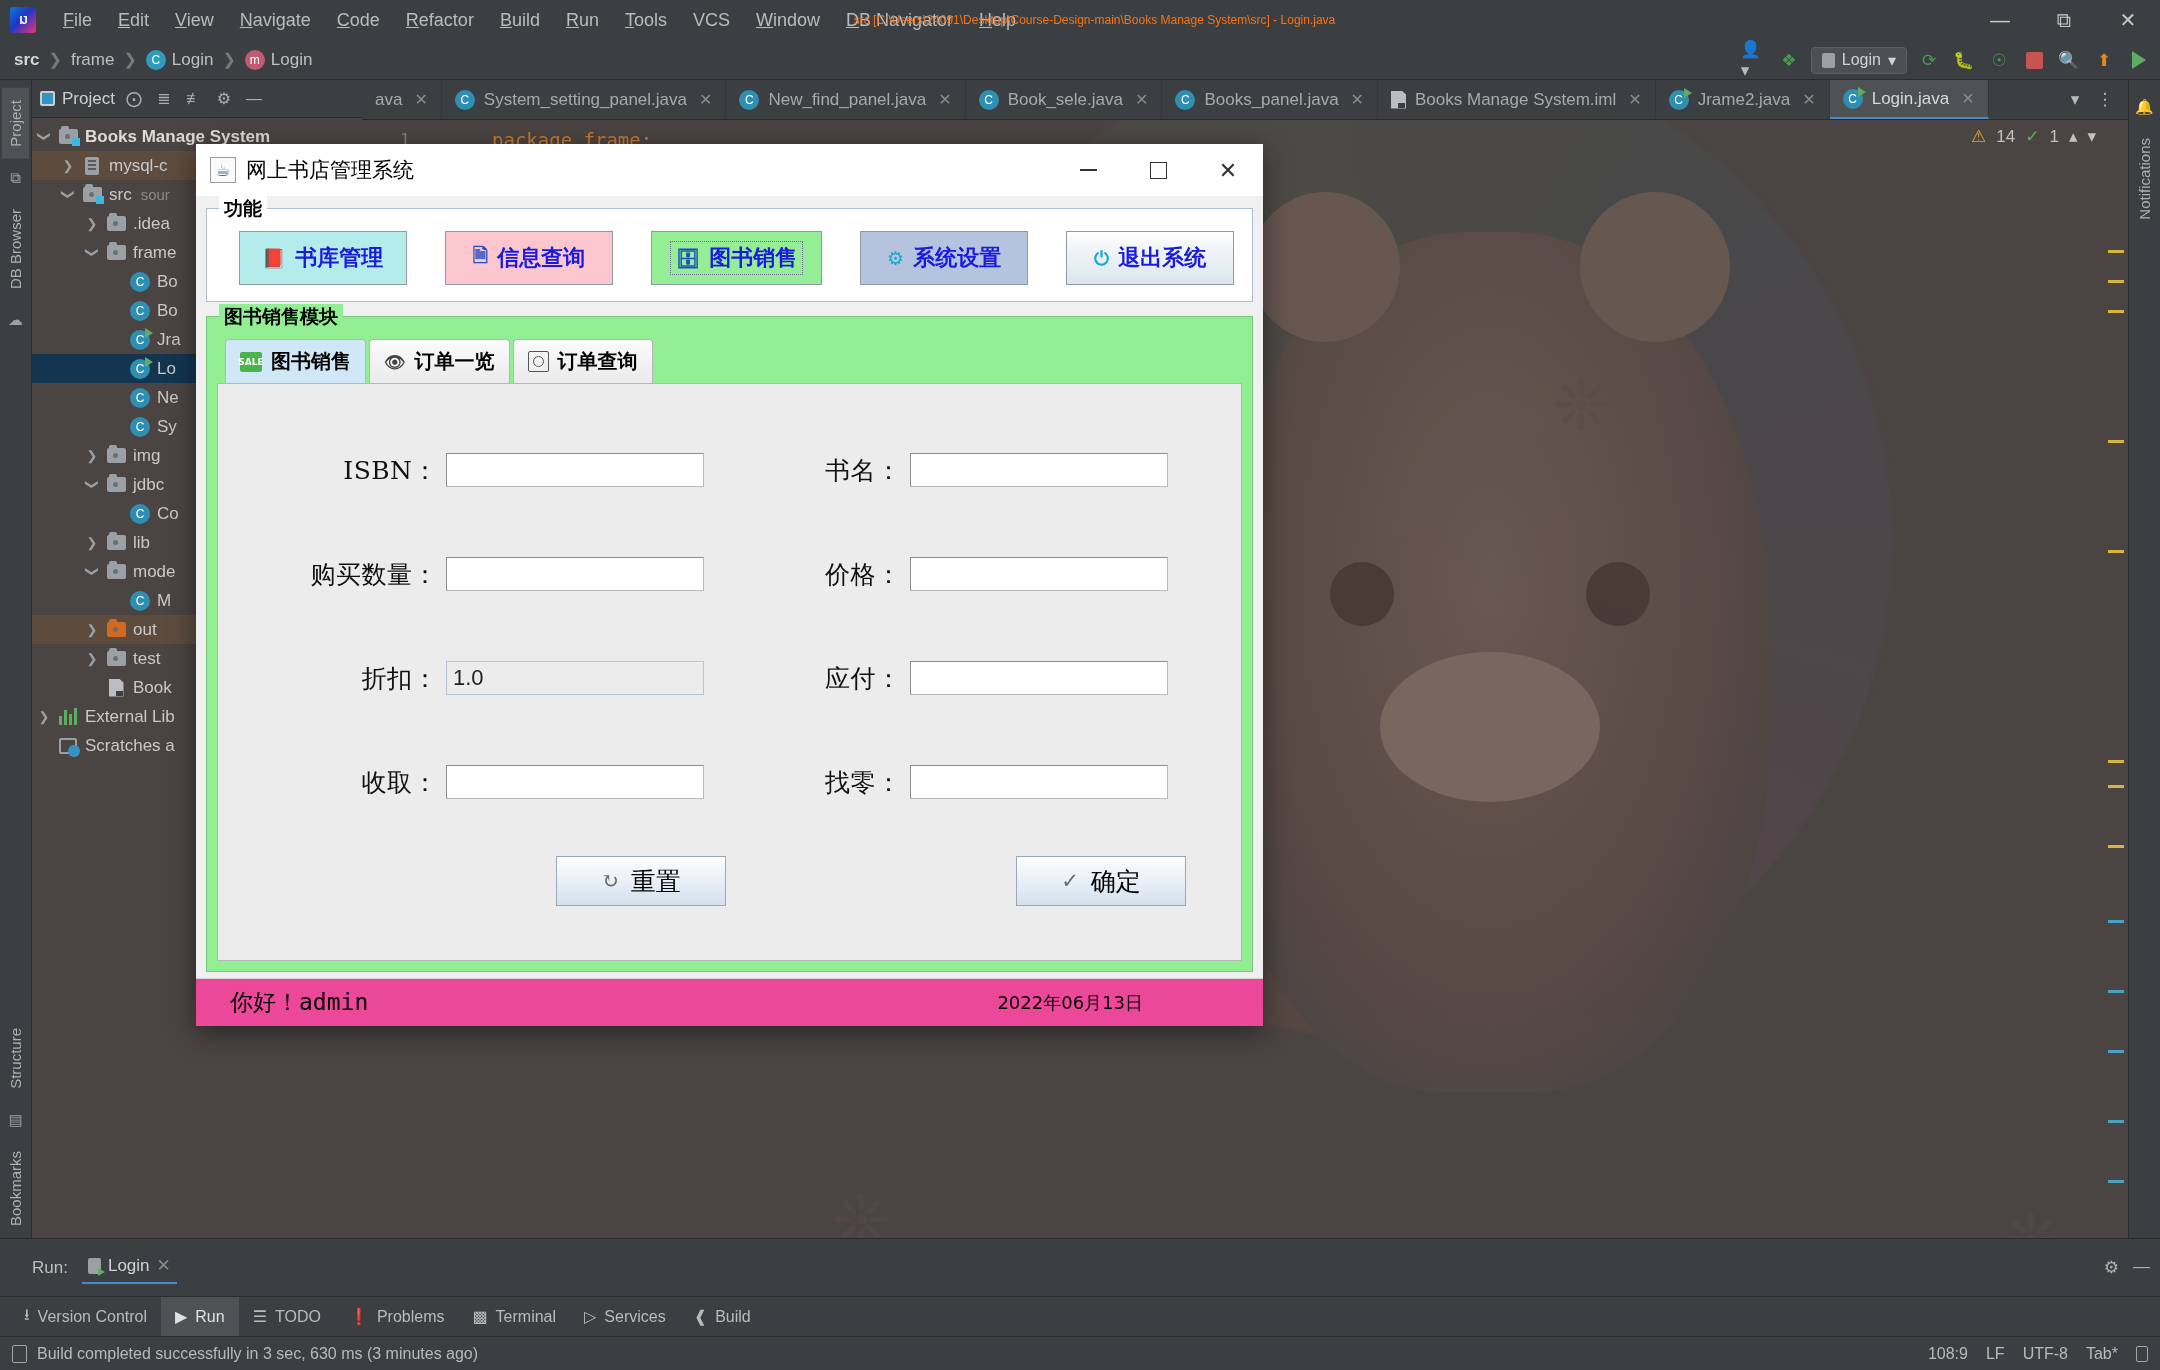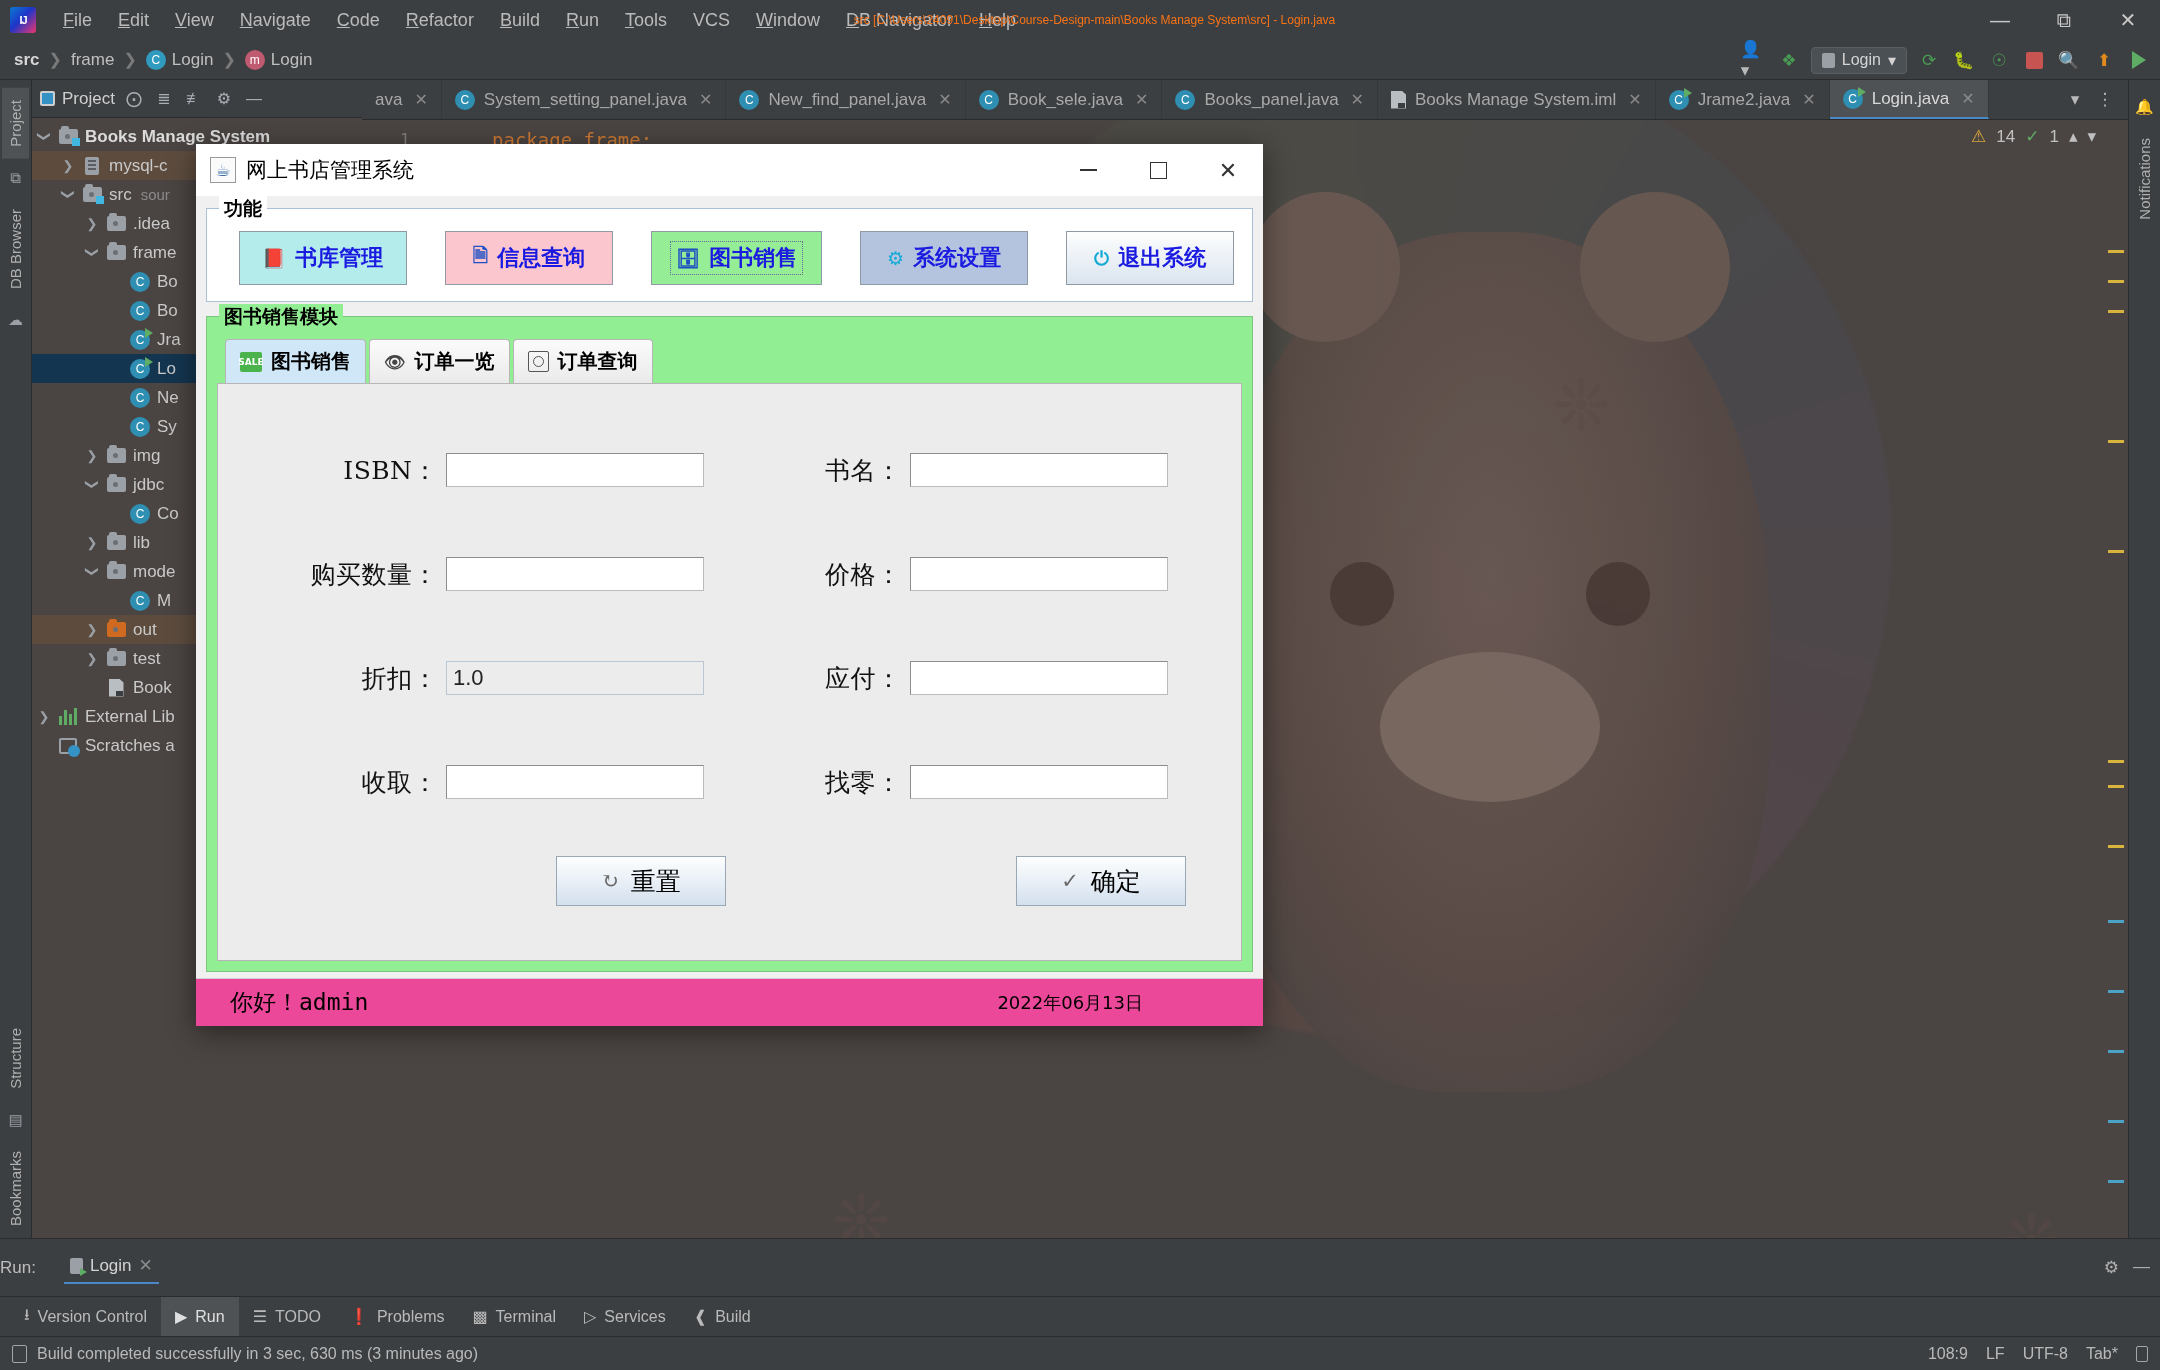--- a/index.html
+++ b/index.html
@@ -223,21 +223,21 @@
   .ok-ico { color: #5fad65; font-size: 17px; }
 
   .right-strip {
     width: 32px; flex: none; background: #3c3f41; border-left: 1px solid #2b2b2b;
     display: flex; flex-direction: column; align-items: center; padding-top: 8px;
   }
 
   
   .run-window {
     height: 58px; flex: none; background: #3c3f41; border-top: 1px solid #2b2b2b;
-    display: flex; align-items: center; padding-left: 0; gap: 28px; position: relative;
+    display: flex; align-items: center; padding-left: 32px; gap: 14px; position: relative;
   }
   .run-label { color: #bdbdbd; font-size: 17px; }
   .run-tab {
     display: flex; align-items: center; gap: 7px; color: #d2d2d2; font-size: 17px;
     border-bottom: 2px solid #4a88c7; padding: 4px 6px 6px;
   }
   .run-tab .rc-box { width: 13px; height: 16px; background: #9aa0a6; border-radius: 2px; position: relative;}
   .run-tab .rc-box::after{content:"";position:absolute;right:-4px;bottom:-2px;width:0;height:0;border-left:7px solid #5fad65;border-top:4px solid transparent;border-bottom:4px solid transparent;}
   .run-window-right { position:absolute; right: 10px; display:flex; gap: 14px; color:#b0b0b0; font-size: 17px;}
 

